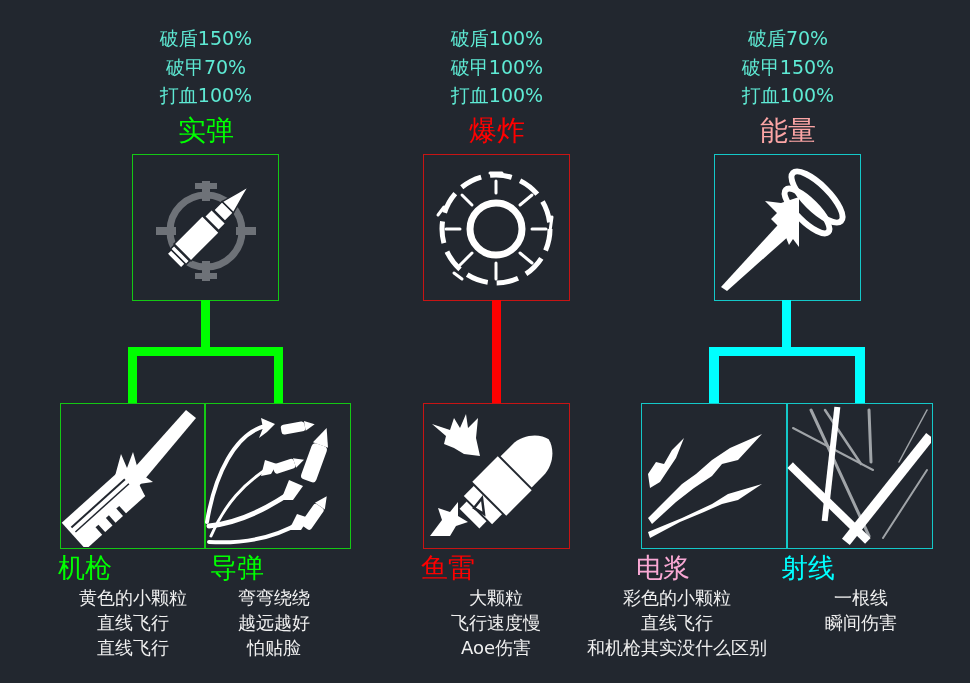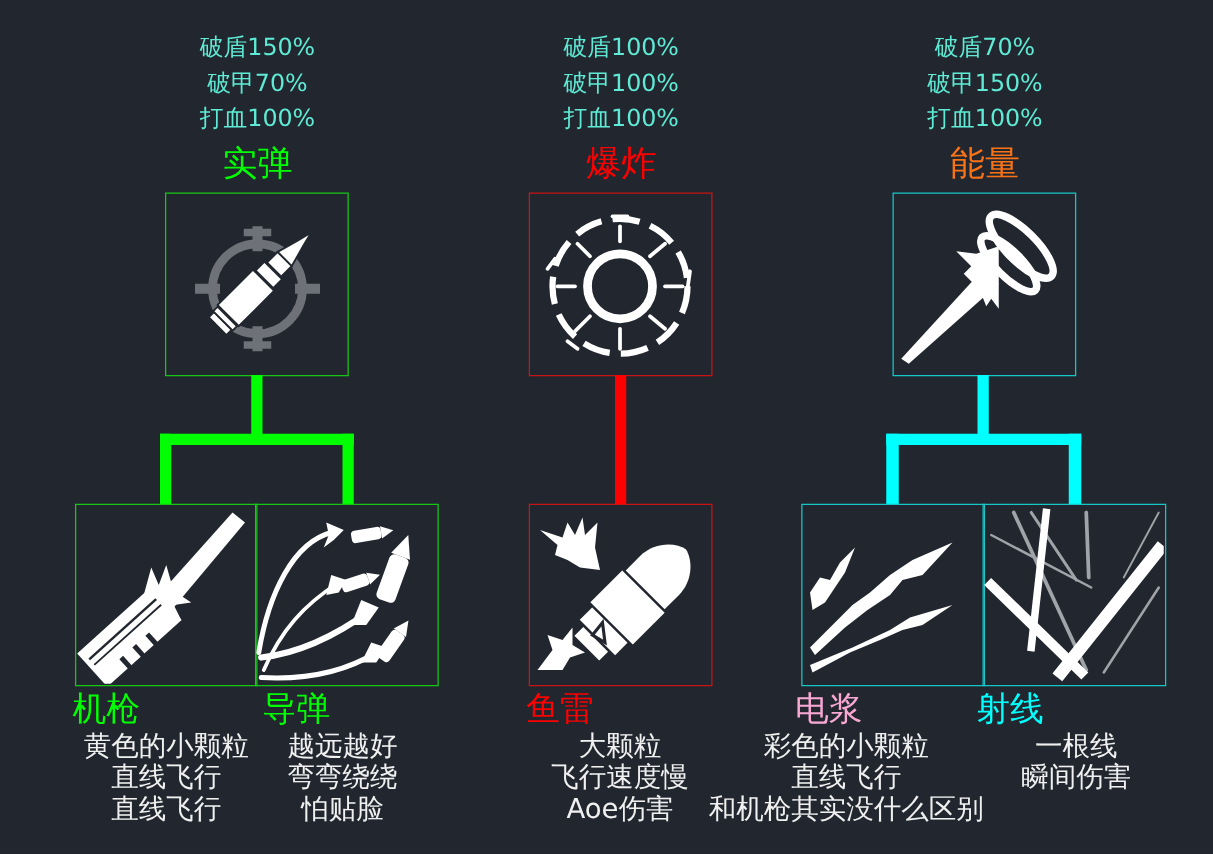--- a/index.html
+++ b/index.html
@@ -8,21 +8,21 @@
     position: relative; overflow: hidden;
     font-family: "DejaVu Sans", "Liberation Sans", sans-serif;
     color: #ffffff;
   }
   .abs { position: absolute; }
   .stats { text-align: center; width: 200px; font-size: 19px; line-height: 28.5px; color: #5eead4; }
   .cat-title { text-align: center; width: 200px; font-size: 28px; line-height: 34px; }
   .box { position: absolute; box-sizing: border-box; border: 1.5px solid; }
   .bar { position: absolute; }
   .sub-title { text-align: left; width: 150px; font-size: 27px; line-height: 32px; }
-  .desc { text-align: center; font-size: 22px; line-height: 25px; color: #f0f0f0; white-space: nowrap; }
+  .desc { text-align: center; font-size: 18px; line-height: 25px; color: #f0f0f0; white-space: nowrap; }
   svg { display: block; }
 </style>
 </head>
 <body>
 
 <div>
   <div class="abs stats" style="left:106px; top:24px;">
     <div>破盾150%</div>
     <div>破甲70%</div>
     <div>打血100%</div>
@@ -109,22 +109,22 @@
   </div>
 
   <div class="abs sub-title" style="left:58px; top:552px; color:#00ff00;">机枪</div>
   <div class="abs desc" style="left:58px; top:585px; width:150px;">
     <div>黄色的小颗粒</div>
     <div>直线飞行</div>
     <div>直线飞行</div>
   </div>
   <div class="abs sub-title" style="left:210px; top:552px; color:#00ff00;">导弹</div>
   <div class="abs desc" style="left:199px; top:585px; width:150px;">
+    <div>弯弯绕绕</div>
     <div>越远越好</div>
-    <div>弯弯绕绕</div>
     <div>怕贴脸</div>
   </div>
 </div>
 
 <div>
   <div class="abs stats" style="left:397px; top:24px;">
     <div>破盾100%</div>
     <div>破甲100%</div>
     <div>打血100%</div>
   </div>
@@ -176,21 +176,21 @@
     <div>Aoe伤害</div>
   </div>
 </div>
 
 <div>
   <div class="abs stats" style="left:688px; top:24px;">
     <div>破盾70%</div>
     <div>破甲150%</div>
     <div>打血100%</div>
   </div>
-  <div class="abs cat-title" style="left:688px; top:114px; color:#f97316;">能量</div>
+  <div class="abs cat-title" style="left:688px; top:114px; color:#fca5a5;">能量</div>
 
   <div class="box" style="left:714px; top:154px; width:147px; height:147px; border-color:#14c8c8;">
     <svg width="144" height="144" viewBox="0 0 144 144">
       <g fill="none" stroke="#ffffff" stroke-width="6">
         <ellipse cx="102" cy="42" rx="34" ry="12" transform="rotate(45 102 42)"></ellipse>
         <ellipse cx="92" cy="56" rx="30" ry="10" transform="rotate(45 92 56)"></ellipse>
       </g>
       <g fill="#ffffff">
         <polygon points="6,132 12,136 84,72 72,60"></polygon>
         <polygon points="50,46 66,48 84,42 84,92 78,84 74,90 70,80 62,84 64,72 56,64 62,58"></polygon>

